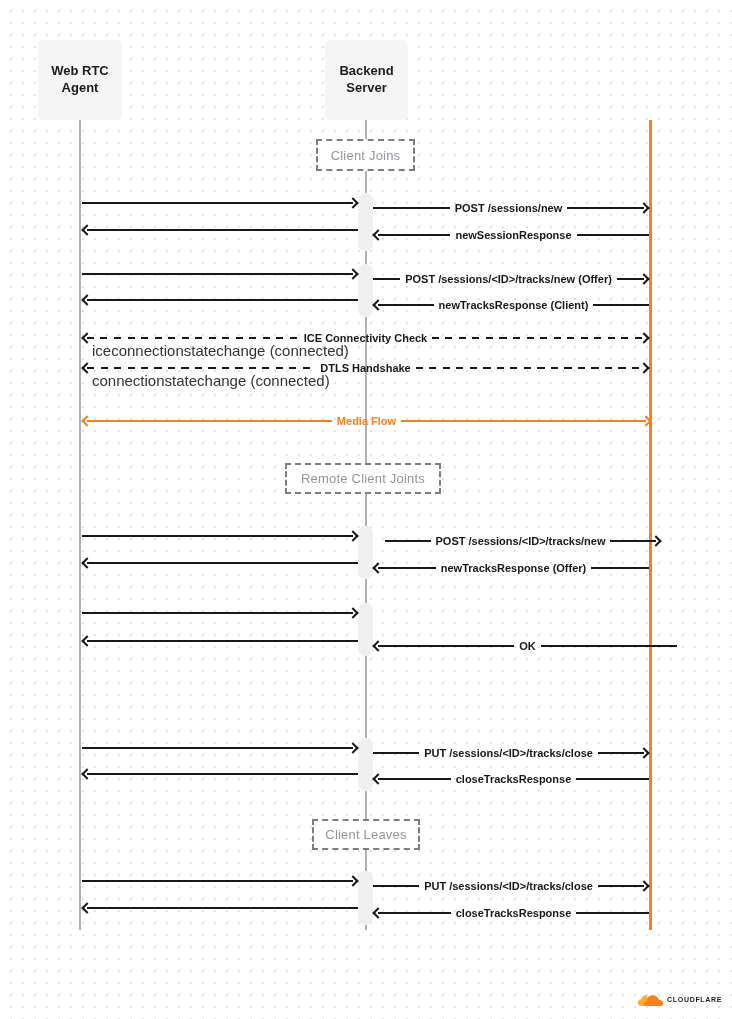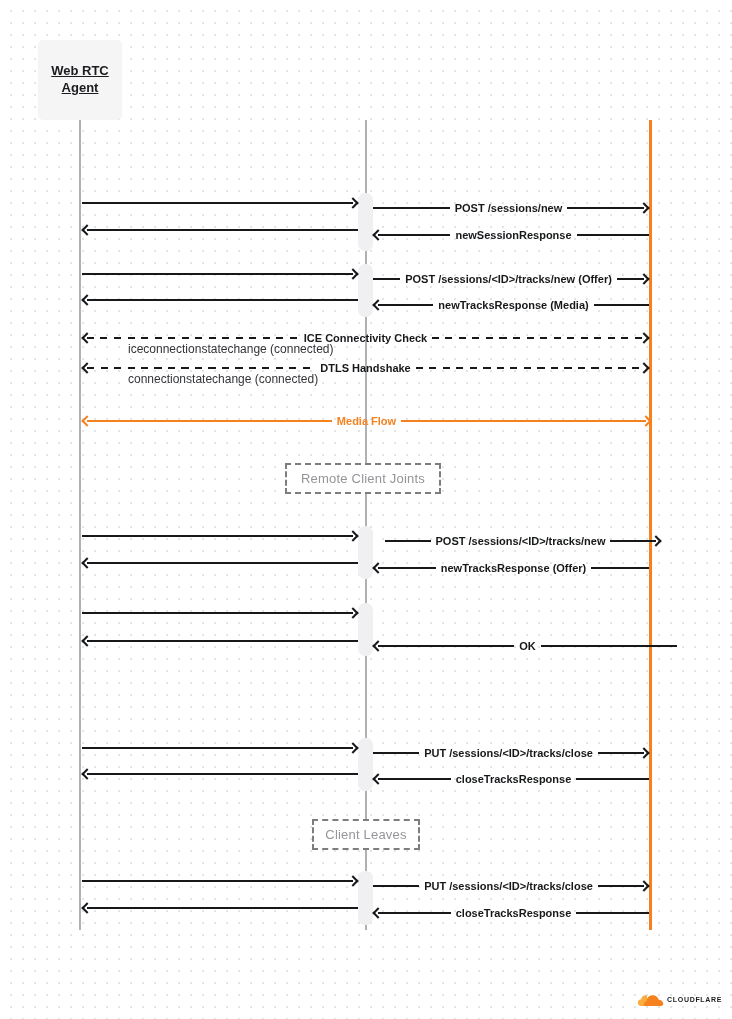--- a/index.html
+++ b/index.html
@@ -13,21 +13,21 @@
   }
   
   .lifeline { position:absolute; top:120px; height:810px; width:2px; background:#b0b1b4; }
   .lifeline.accent { width:3px; background:#f6821f; }
   
   .act { position:absolute; left:358px; width:15px; background:#f0f0f2; border-radius:7px; }
   
   .actor {
     position:absolute; top:40px; height:80px; background:#f5f5f6; border-radius:5px;
     display:flex; flex-direction:column; align-items:center; justify-content:center;
-    text-align:center; font-weight:bold; font-size:13px; line-height:1.3; color:#1b1c1f;text-decoration:underline;
+    text-align:center; font-weight:bold; font-size:13px; line-height:1.3; color:#1b1c1f;
   }
   .actor.accent-box { background:#fbf1e2; }
   .actor .icon { margin-bottom:7px; line-height:0; }
   
   .phase {
     position:absolute; background:#ffffff; border:2px dashed #7d7d80;
     display:flex; align-items:center; justify-content:center;
     font-size:13px; color:#939599; letter-spacing:0.2px; white-space:nowrap;
   }
   
@@ -35,21 +35,21 @@
   .msg .ln { flex:1; height:2.5px; background:#17181a; min-width:4px; }
   .msg .ln.dash { background:repeating-linear-gradient(90deg,#17181a 0 7px,transparent 7px 13.5px); }
   .msg .lbl { font-weight:bold; font-size:11px; color:#17181a; padding:0 5px; white-space:nowrap; }
   .chev { flex:none; width:8px; height:8px; border:solid #17181a; border-width:2.5px 2.5px 0 0; }
   .chev.r { transform:rotate(45deg); margin-left:-4px; margin-right:1px; }
   .chev.l { transform:rotate(-135deg); margin-right:-4px; margin-left:1px; }
   .msg.orange .ln { background:#f6821f; }
   .msg.orange .lbl { color:#f6821f; }
   .msg.orange .chev { border-color:#f6821f; }
   
-  .note { position:absolute; font-size:12px; color:#333437; white-space:nowrap;margin-left:36px; }
+  .note { position:absolute; font-size:15px; color:#333437; white-space:nowrap; }
   
   .title { position:absolute; left:18px; top:986px; font-size:16px; font-weight:bold;
            letter-spacing:0.3px; color:#17181a; }
   .brand { position:absolute; left:637px; top:992px; display:flex; align-items:center; gap:3px; }
   .brand .word { font-size:7px; font-weight:bold; letter-spacing:0.7px; color:#1b1c1f; }
 </style>
 </head>
 <body>
 
 <div class="canvas">
@@ -61,21 +61,27 @@
   <div class="act" style="top:193px;height:58px"></div>
   <div class="act" style="top:264px;height:53px"></div>
   <div class="act" style="top:526px;height:53px"></div>
   <div class="act" style="top:603px;height:53px"></div>
   <div class="act" style="top:738px;height:53px"></div>
   <div class="act" style="top:871px;height:54px"></div>
 
   <div class="actor" style="left:38px;width:84px">
     <span>Web RTC Agent</span>
   </div>
-
+  <div class="actor" style="left:325px;width:83px">
+    <span>Backend Server</span>
+  </div>
+
+  <div class="phase" style="left:316px;top:139px;width:99px;height:32px">
+    <span>Client Joins</span>
+  </div>
   <div class="phase" style="left:285px;top:463px;width:156px;height:31px">
     <span>Remote Client Joints</span>
   </div>
   <div class="phase" style="left:312px;top:819px;width:108px;height:31px">
     <span>Client Leaves</span>
   </div>
 
   <div class="msg" style="left:82px;top:195px;width:276px">
       <span class="ln"></span>
       <span class="chev r"></span>
@@ -107,21 +113,21 @@
       <span class="ln"></span>
       <span class="chev r"></span>
     </div>
   <div class="msg" style="left:82px;top:292px;width:276px">
       <span class="chev l"></span>
       <span class="ln"></span>
     </div>
   <div class="msg" style="left:373px;top:297px;width:276px">
       <span class="chev l"></span>
       <span class="ln"></span>
-      <span class="lbl">newTracksResponse (Media)</span>
+      <span class="lbl">newTracksResponse (Client)</span>
       <span class="ln"></span>
     </div>
 
   <div class="msg" style="left:82px;top:330px;width:567px">
       <span class="chev l"></span>
       <span class="ln dash"></span>
       <span class="lbl">ICE Connectivity Check</span>
       <span class="ln dash"></span>
       <span class="chev r"></span>
     </div>

